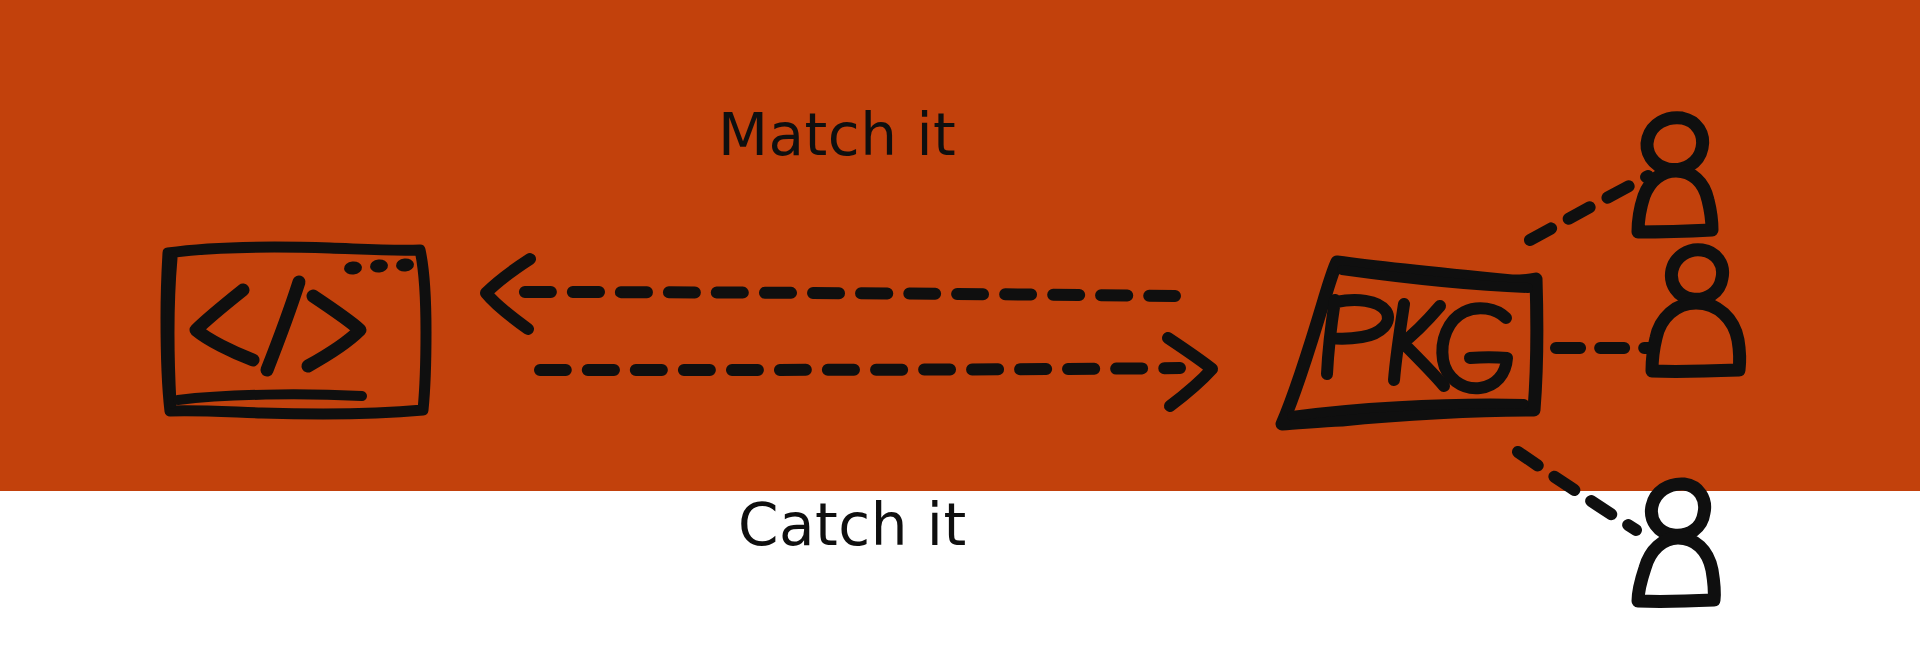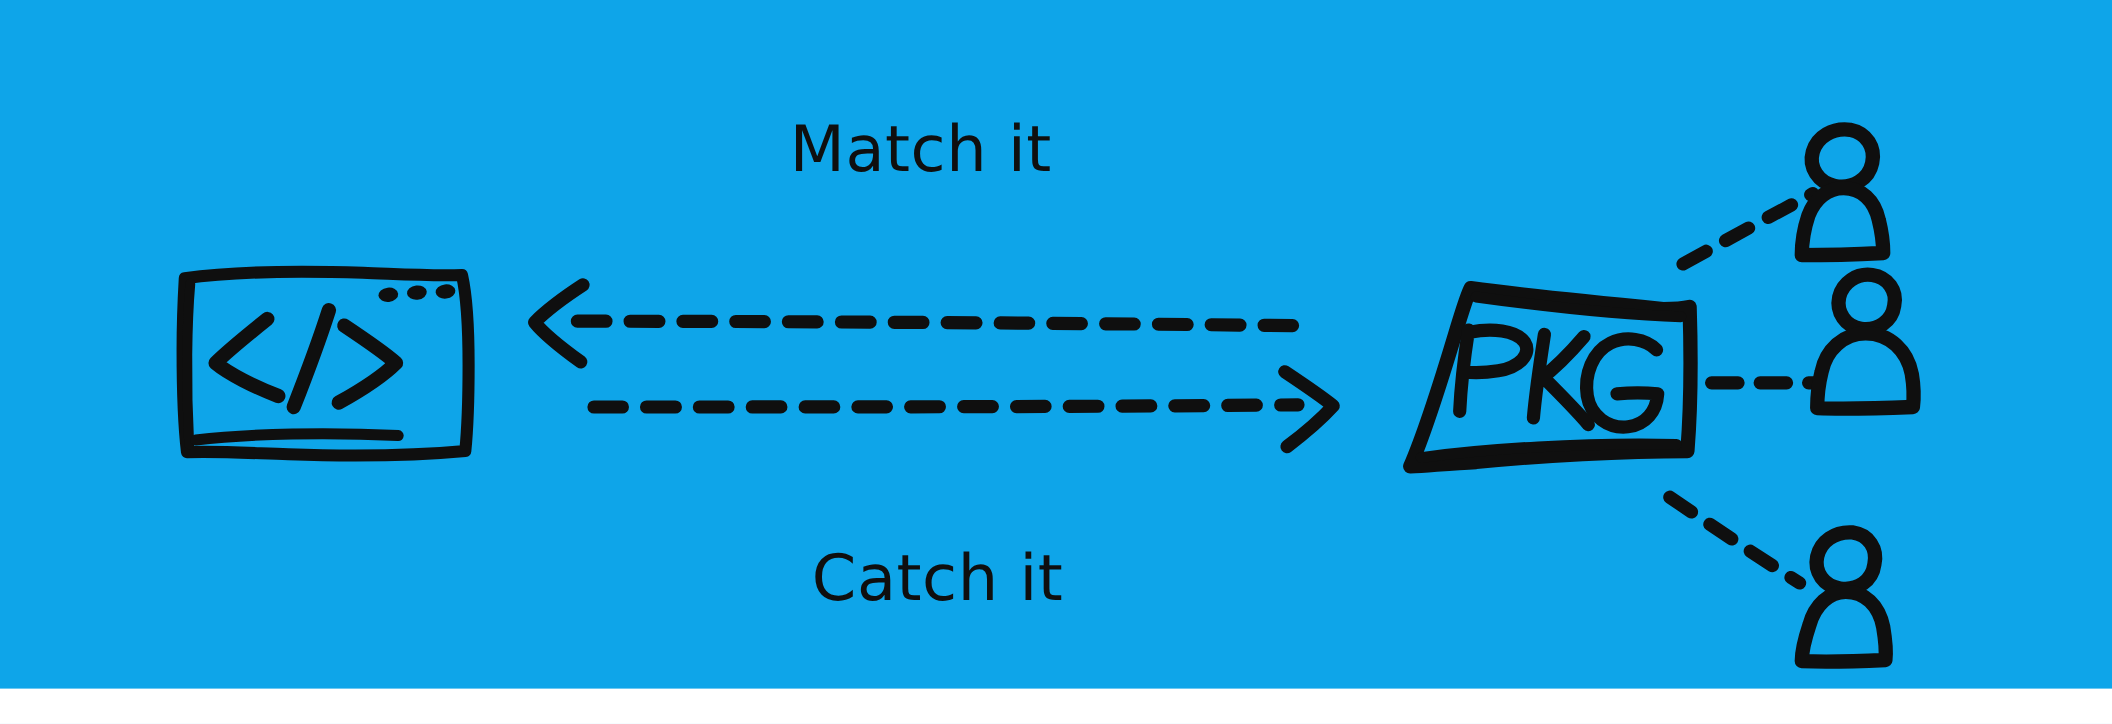--- a/index.html
+++ b/index.html
@@ -10,22 +10,22 @@
   }
   body {
     width: 1920px;
     height: 658px;
     overflow: hidden;
     font-family: "Liberation Sans", sans-serif;
   }
   #diagram-root {
     position: relative;
     width: 1920px;
-    height: 626px;
-    background: #0ea5e9;
+    height: 491px;
+    background: #c2410c;
   }
   #diagram-svg {
     position: absolute;
     top: 0;
     left: 0;
     width: 1920px;
     height: 658px;
     display: block;
   }
   .stroke {

